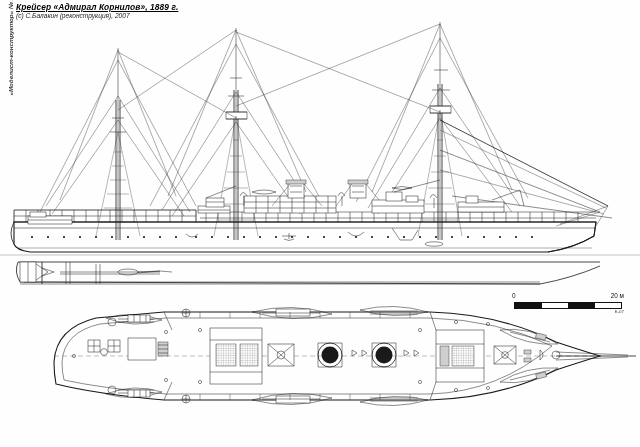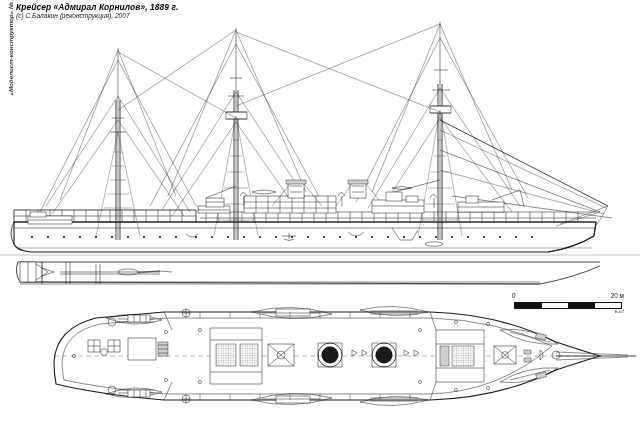--- a/index.html
+++ b/index.html
@@ -1,21 +1,21 @@
 <!DOCTYPE html>
 <html><head>
 <meta charset="utf-8">
 <style>
   html,body{margin:0;padding:0;background:#fff;}
   body{width:640px;height:447px;overflow:hidden;
        font-family:"Liberation Sans",sans-serif;color:#000;}
   #sheet{position:relative;width:640px;height:447px;background:#fefefe;}
 
   .ttl{position:absolute;font-weight:bold;font-style:italic;white-space:nowrap;}
-  #title{left:16px;top:2px;font-size:8.4px;letter-spacing:.1px;}
+  #title{left:16px;top:2px;font-size:8.4px;letter-spacing:.1px;text-decoration:underline;}
   #credit{left:16px;top:12px;font-size:6.6px;font-weight:normal;color:#222;}
 
   #sidecred{position:absolute;left:-38px;top:44px;width:96px;
             transform:rotate(-90deg);transform-origin:50% 50%;
             font-size:6.2px;font-weight:bold;color:#3a3a3a;
             white-space:nowrap;text-align:center;font-style:italic;}
 
   svg{position:absolute;left:0;top:0;}
 
   .scaleWrap{position:absolute;left:512px;top:292px;width:112px;height:26px;}

